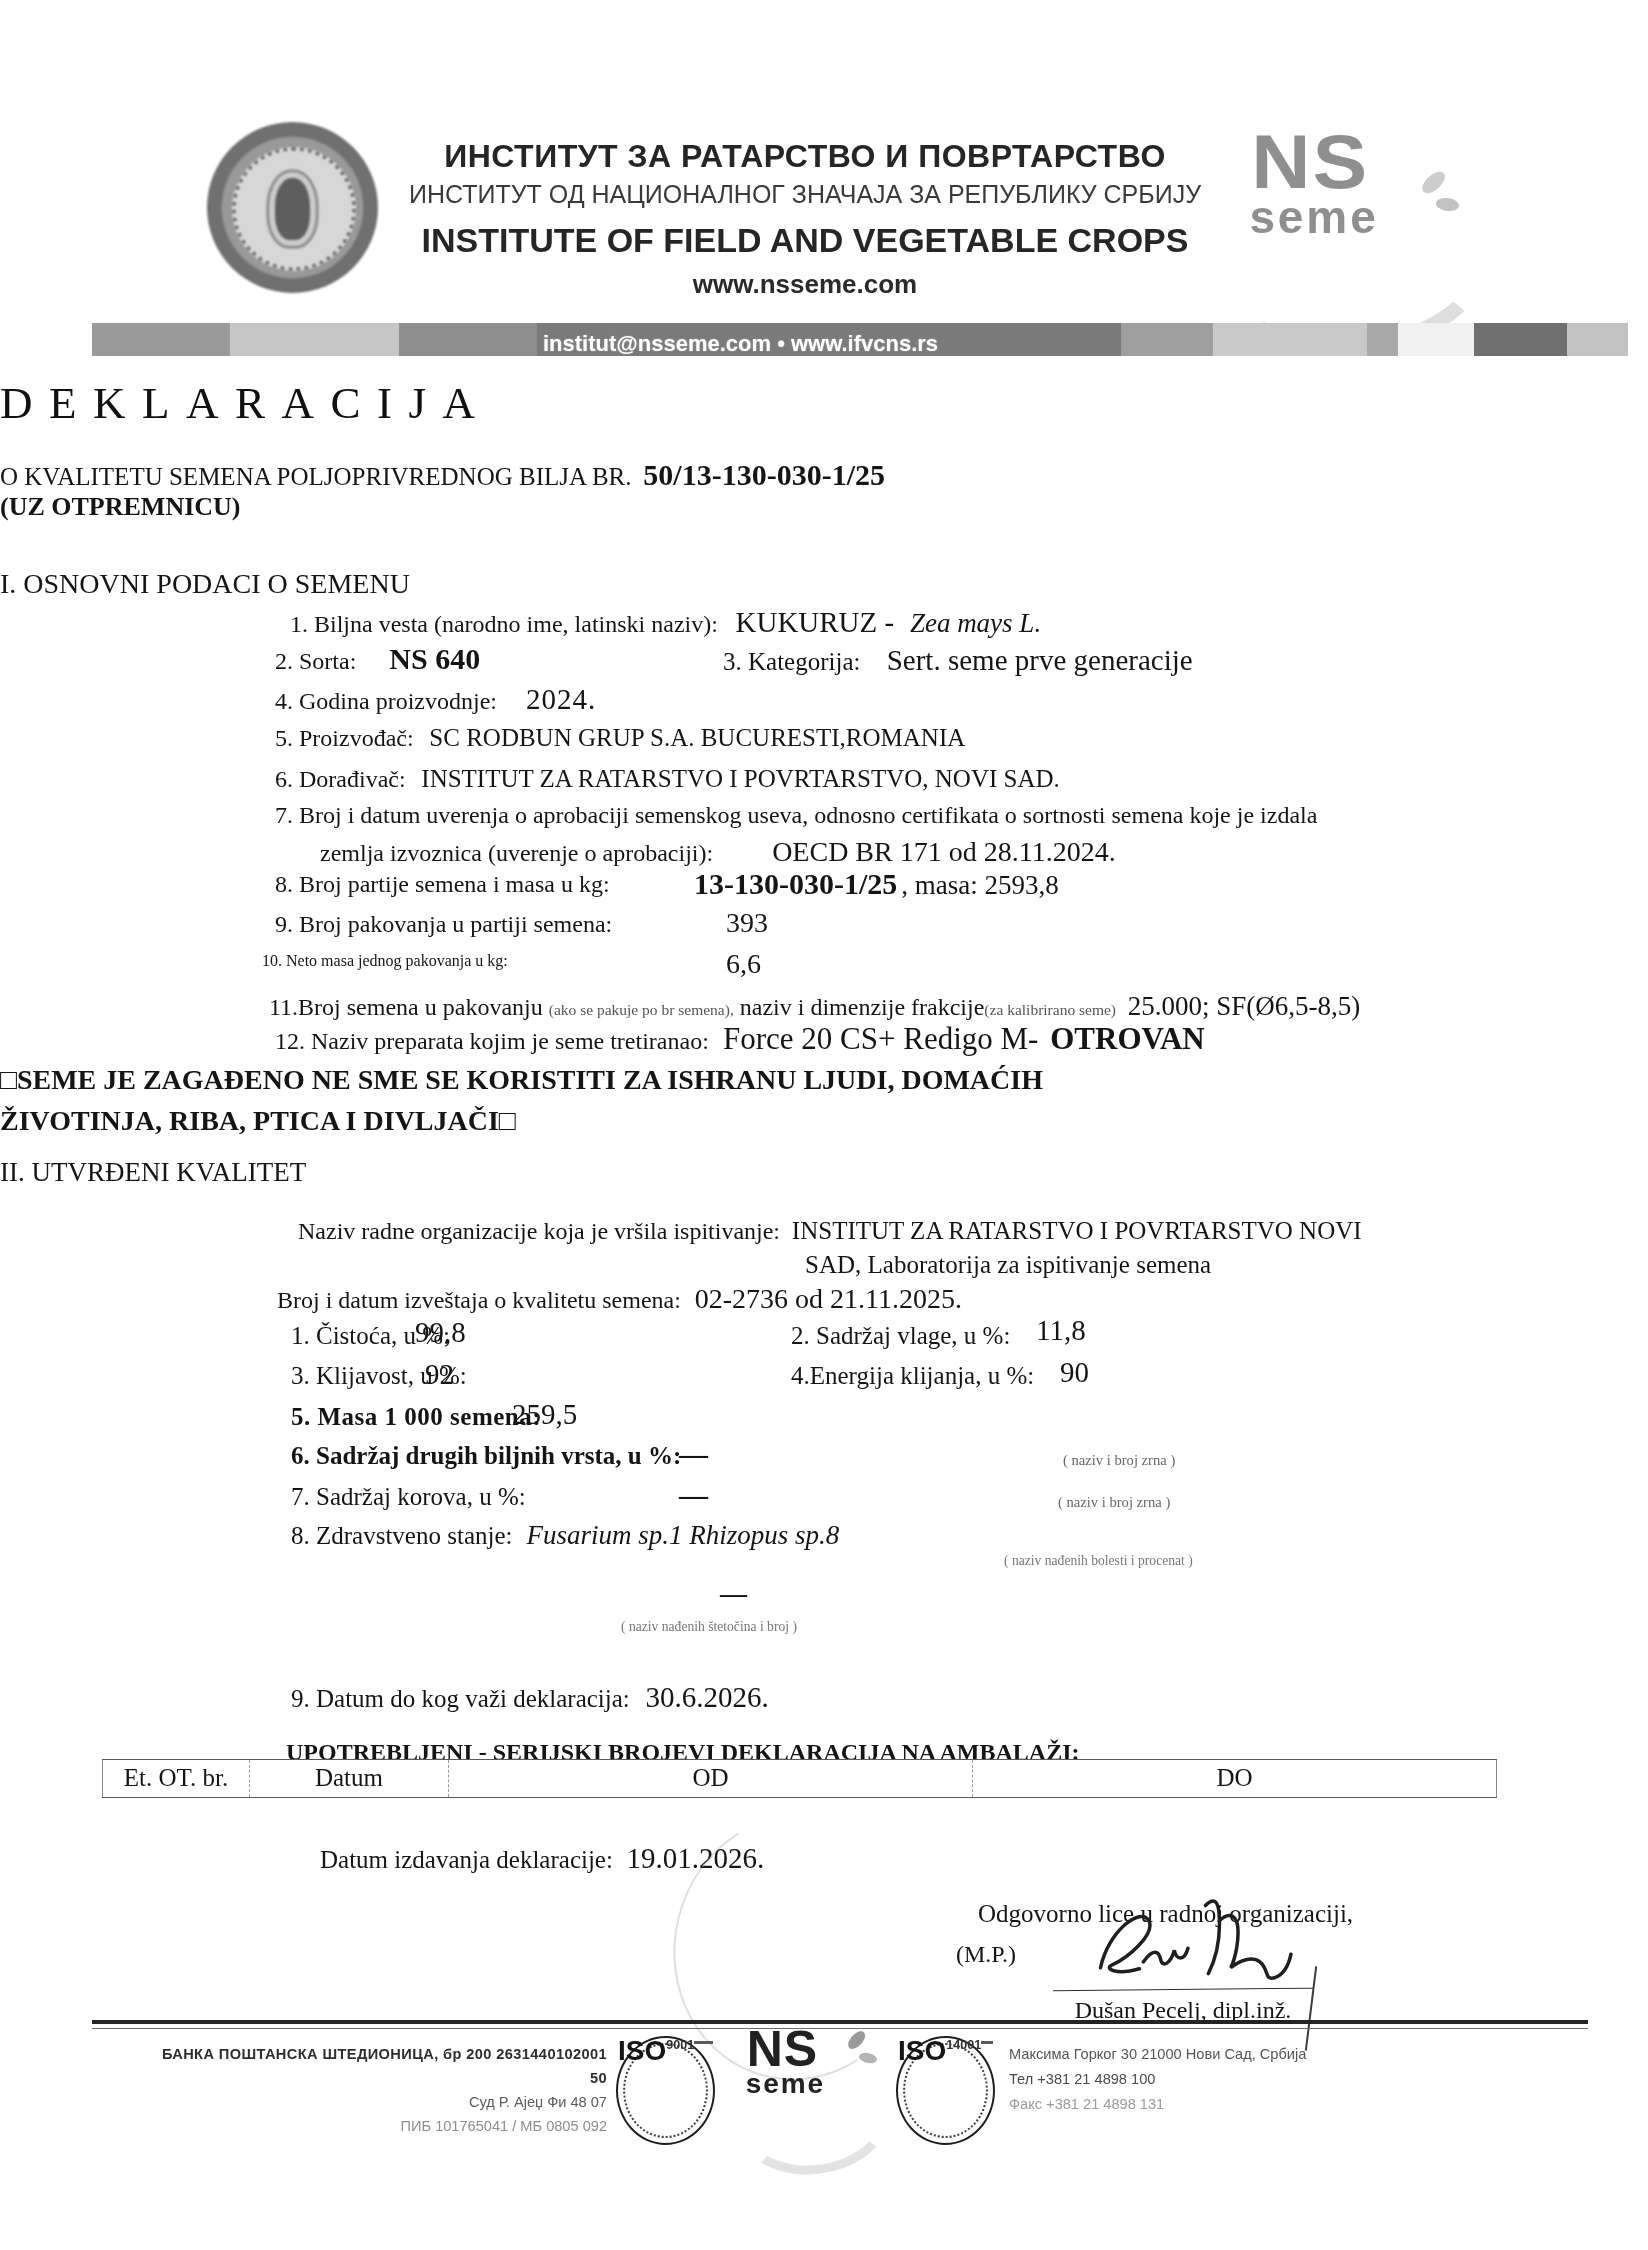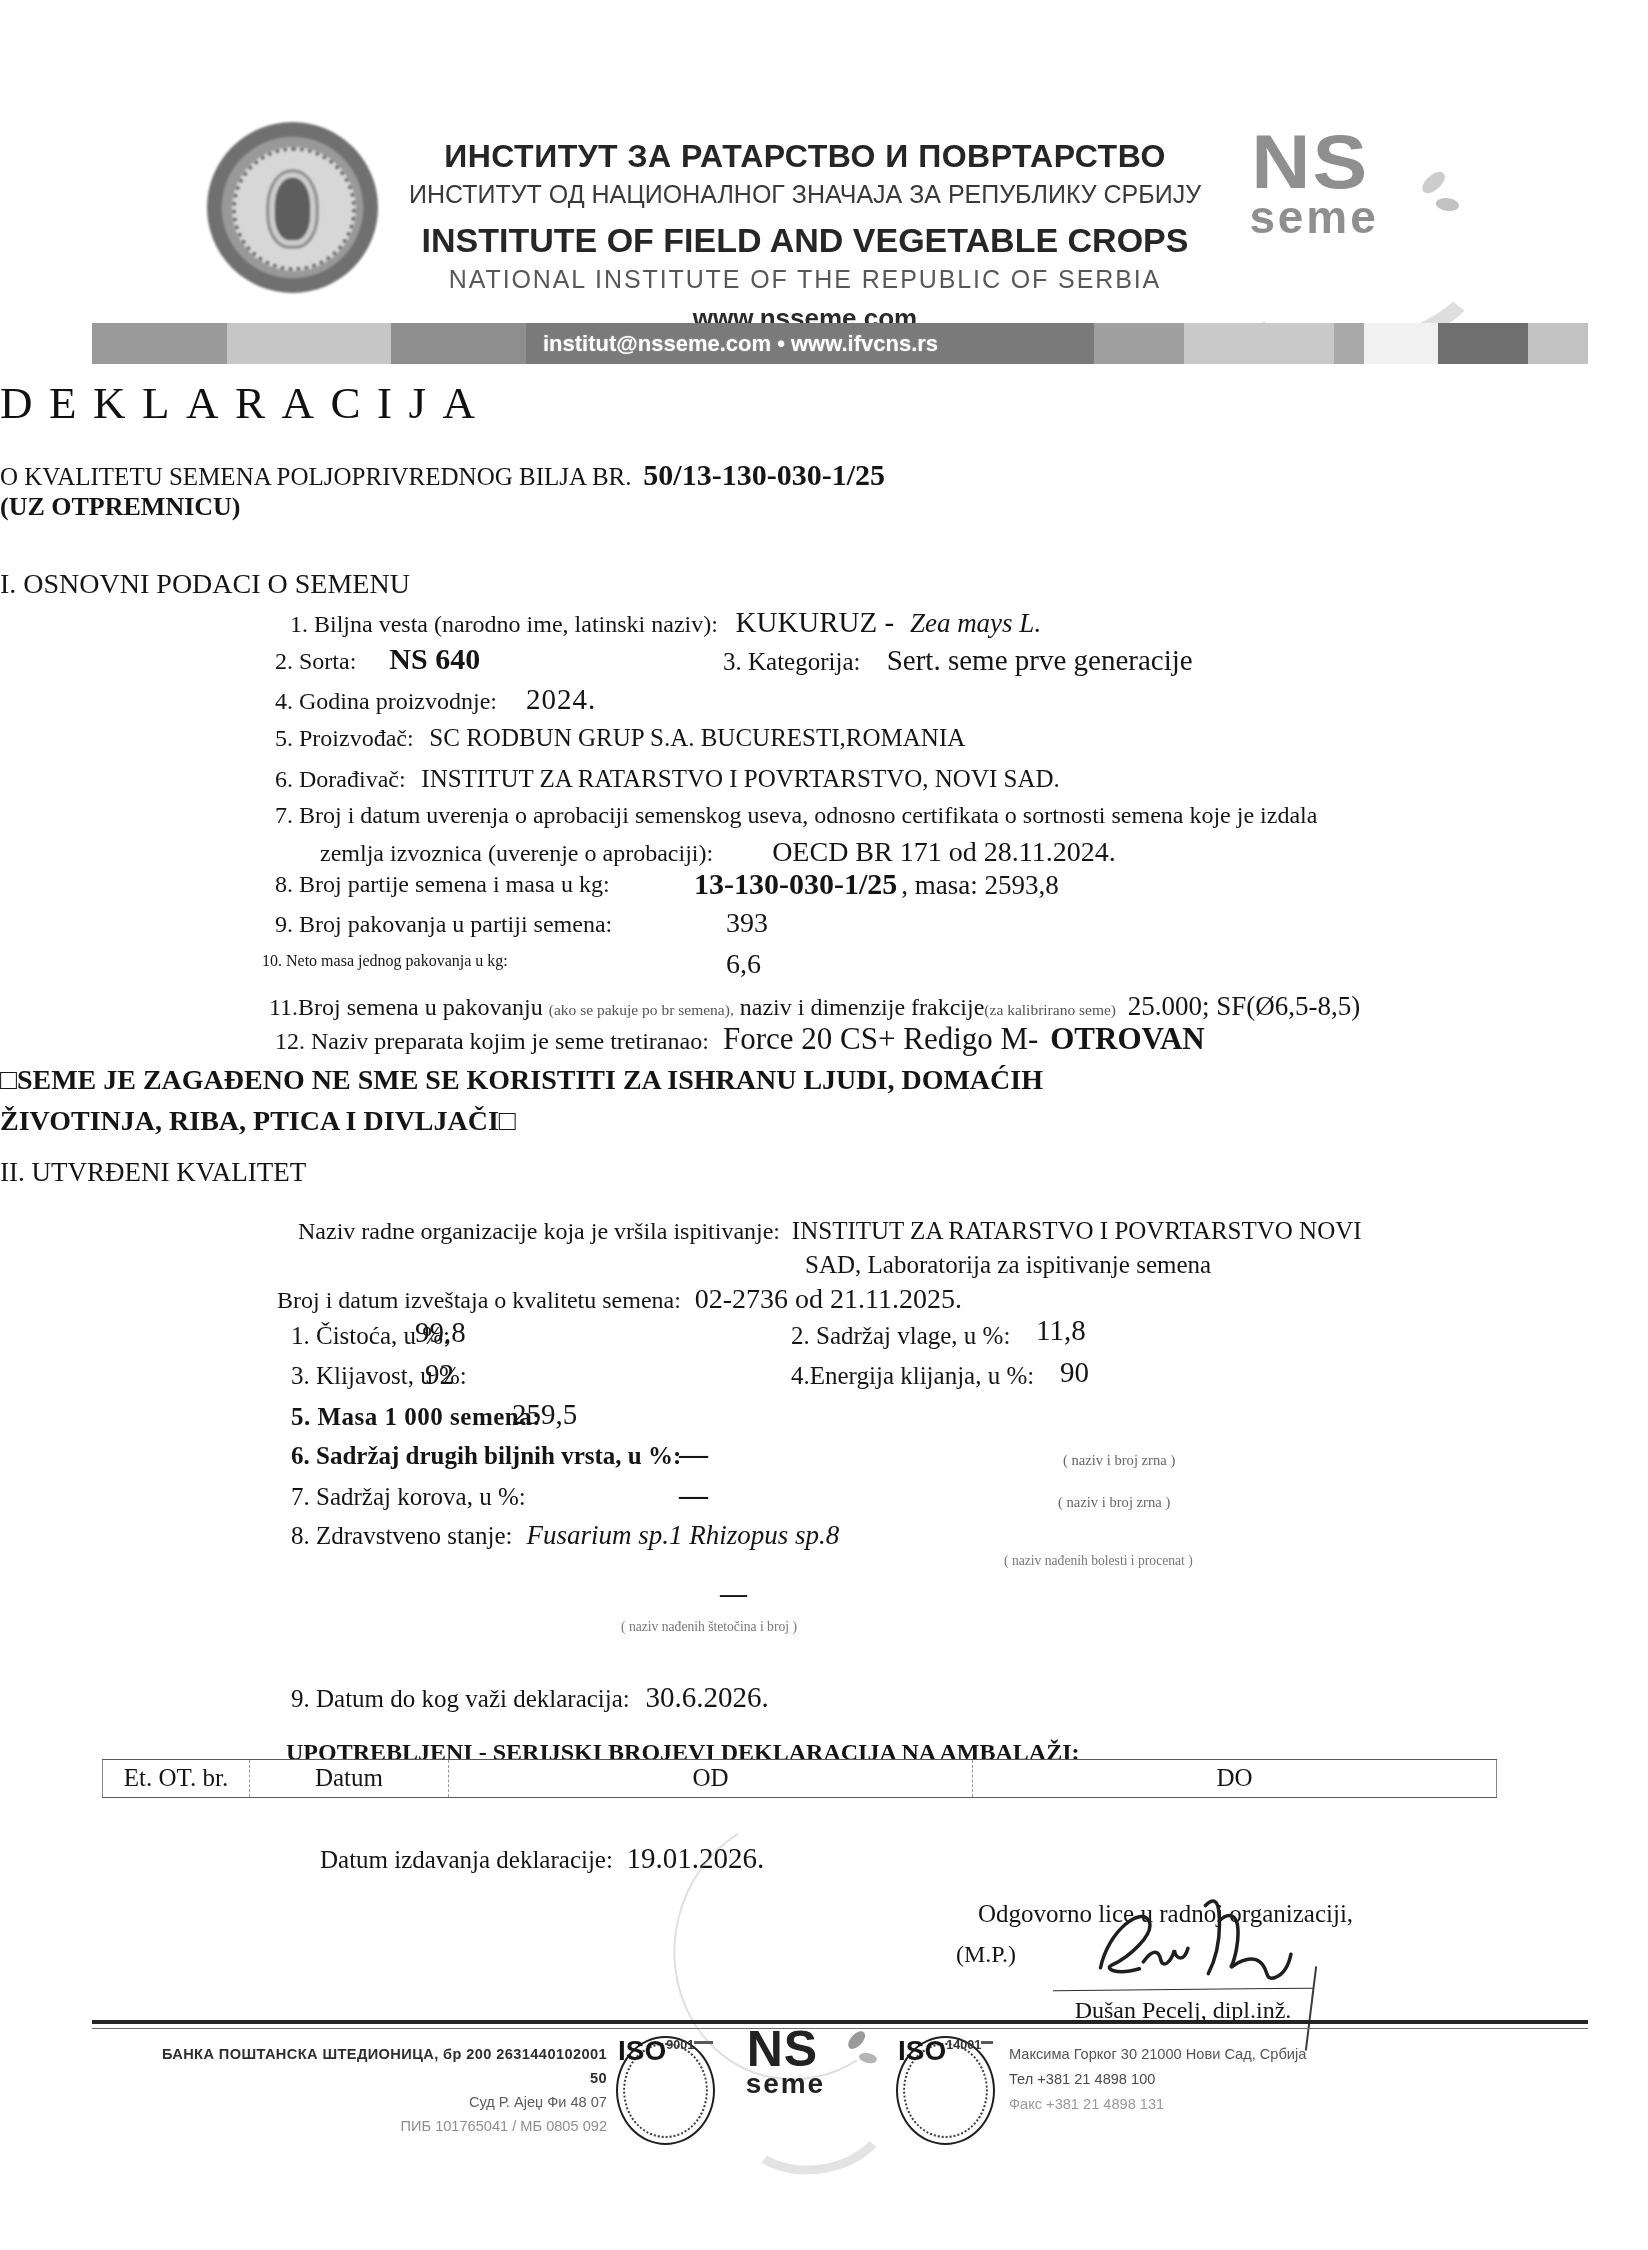--- a/index.html
+++ b/index.html
@@ -25,24 +25,24 @@
   .nslogo{position:absolute;left:1230px;top:128px;width:223px;height:184px;color:#8f8f8f;}
   .nslogo .ns{font-family:"Liberation Sans",sans-serif;font-weight:bold;font-size:82px;line-height:68px;
         letter-spacing:1.9px;transform:scaleY(.92);margin-left:21.3px;}
   .nslogo .seme{font-family:"Liberation Sans",sans-serif;font-weight:bold;font-size:46px;line-height:39px;
         letter-spacing:2.9px;margin-left:19.4px;margin-top:1.9px;}
   .nslogo .arc{position:absolute;left:-13.6px;top:50px;width:245px;height:146px;border-radius:50%;
         border:15.5px solid transparent;border-bottom-color:#dedede;transform:rotate(-6deg);}
   .leaf{position:absolute;border-radius:60% 40% 60% 40%;background:#cdcdcd;}
 
   
-  .banner{position:absolute;left:92px;top:323px;width:1496px;height:41px;
+  .banner{position:absolute;left:92px;top:323px;width:1496px;height:33px;
     background:linear-gradient(90deg,#9a9a9a 0 9%,#c6c6c6 9% 20%,#8e8e8e 20% 29%,#7a7a7a 29% 67%,
     #9f9f9f 67% 73%,#c9c9c9 73% 83%,#a9a9a9 83% 85%,#f1f1f1 85% 90%,#6f6f6f 90% 96%,#c2c2c2 96% 100%);
-    filter:blur(0.4px);}
+    filter:blur(0.4px);padding-left:40px;}
   .banner span{position:absolute;left:451px;top:7.8px;color:#ffffff;font-family:"Liberation Sans",sans-serif;
     font-weight:bold;font-size:22px;text-shadow:0 0 1.9px rgba(255,255,255,.4);}
 
   
   table.serials{position:absolute;left:102px;top:1759px;border-collapse:collapse;table-layout:fixed;
     width:1394px;font-size:24px;}
   table.serials th{font-weight:normal;font-size:25px;}
   table.serials th,table.serials td{border-left:1px dashed #9a9a9a;border-right:1px dashed #9a9a9a;
     text-align:center;padding:1.9px 0;height:33px;}
   table.serials tr{border-top:1.9px solid #5a5a5a;border-bottom:1.9px solid #5a5a5a;}
@@ -77,21 +77,20 @@
 
   <div class="seal">
     <div class="seal-ring"></div>
     <div class="seal-crest"></div>
   </div>
 
   <div class="abs sans" style="left:383px;top:138px;width:844px;text-align:center;white-space:normal;">
     <div class="b" style="font-size:32px;color:#262626;letter-spacing:0.5px;">ИНСТИТУТ ЗА РАТАРСТВО И ПОВРТАРСТВО</div>
     <div style="font-size:25px;color:#3a3a3a;margin-top:4.9px;">ИНСТИТУТ ОД НАЦИОНАЛНОГ ЗНАЧАЈА ЗА РЕПУБЛИКУ СРБИЈУ</div>
     <div class="b" style="font-size:34px;color:#262626;margin-top:12.6px;">INSTITUTE OF FIELD AND VEGETABLE CROPS</div>
-    <div style="font-size:25px;color:#585858;margin-top:4.9px;letter-spacing:1.9px;">NATIONAL INSTITUTE OF THE REPUBLIC OF SERBIA</div>
     <div class="b" style="font-size:26px;color:#2a2a2a;margin-top:8.7px;">www.nsseme.com</div>
   </div>
 
   <div class="nslogo">
     <div class="arc"></div>
     <div class="leaf" style="left:190px;top:47px;width:27px;height:14.6px;transform:rotate(-35deg);"></div>
     <div class="leaf" style="left:206px;top:70px;width:23px;height:12.6px;transform:rotate(15deg);background:#c2c2c2;"></div>
     <div class="ns">NS</div>
     <div class="seme">seme</div>
   </div>

